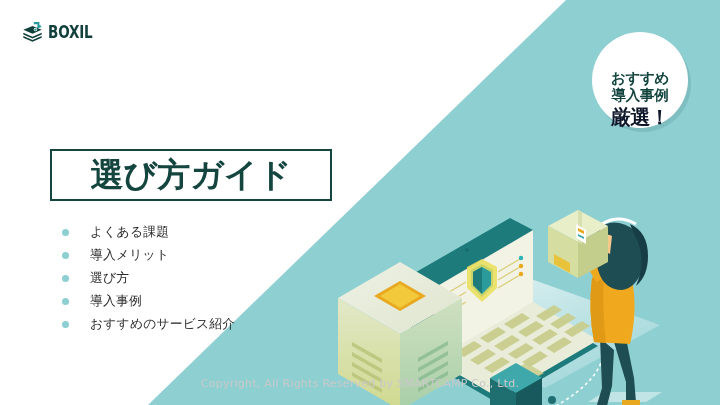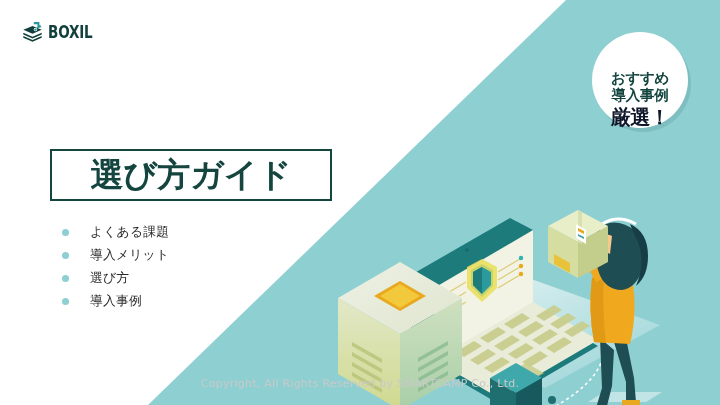--- a/index.html
+++ b/index.html
@@ -302,20 +302,24 @@
       <span class="bullet-label">導入メリット</span>
     </li>
     <li>
       <span class="bullet-dot"></span>
       <span class="bullet-label">選び方</span>
     </li>
     <li>
       <span class="bullet-dot"></span>
       <span class="bullet-label">導入事例</span>
     </li>
+    <li>
+      <span class="bullet-dot"></span>
+      <span class="bullet-label">おすすめのサービス紹介</span>
+    </li>
   </ul>
 
   <div class="badge">
     <span class="badge-l1">おすすめ</span>
     <span class="badge-l2">導入事例</span>
     <span class="badge-l3">厳選！</span>
   </div>
 
   <div class="footer">Copyright, All Rights Reserved by SMARTCAMP Co., Ltd.</div>
 

